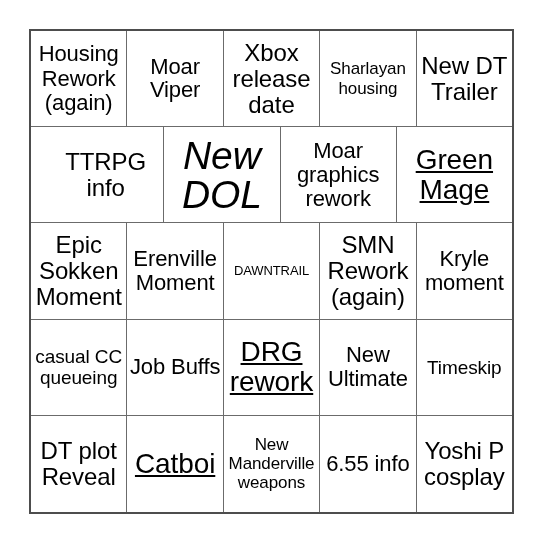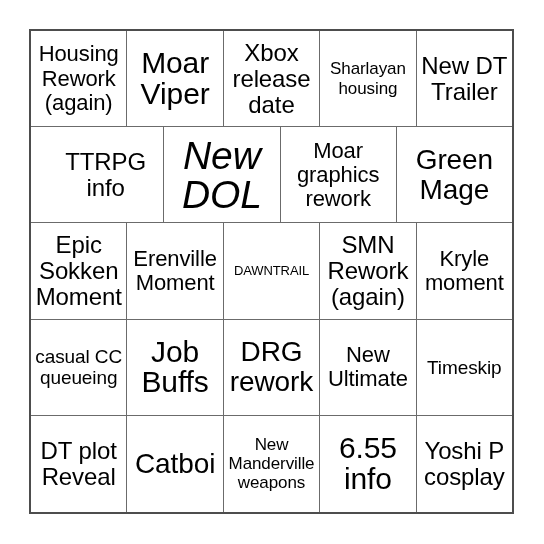--- a/index.html
+++ b/index.html
@@ -61,22 +61,22 @@
     letter-spacing: -0.1px;
     word-wrap: break-word;
   }
 
   
   .cell-text.size-xs  { font-size: 13px; line-height: 1.12; }
   .cell-text.size-s   { font-size: 17px; line-height: 1.13; }
   .cell-text.size-sm  { font-size: 19px; line-height: 1.12; }
   .cell-text.size-m   { font-size: 22px; line-height: 1.10; }
   .cell-text.size-ml  { font-size: 24px; line-height: 1.08; }
-  .cell-text.size-l   { font-size: 28px; line-height: 1.06; }
-  .cell-text.size-xl  { font-size: 30px; line-height: 1.02; }
+  .cell-text.size-l   { font-size: 28px; line-height: 1.06; text-decoration: underline; }
+  .cell-text.size-xl  { font-size: 22px; line-height: 1.02; }
   .cell-text.size-xxl { font-size: 39px; line-height: 1.00; font-style: italic; }
 </style>
 </head>
 <body style="color: rgb(0, 0, 0);">
 
 <div id="bingo-card" style="border-color: rgb(77, 77, 77); background: rgb(255, 255, 255);">
   <div class="bingo-row">
     <div class="bingo-cell" style="border-right-color: rgb(107, 107, 107); border-bottom-color: rgb(107, 107, 107);">
         <span class="cell-text size-m">Housing Rework (again)</span>
       </div>

